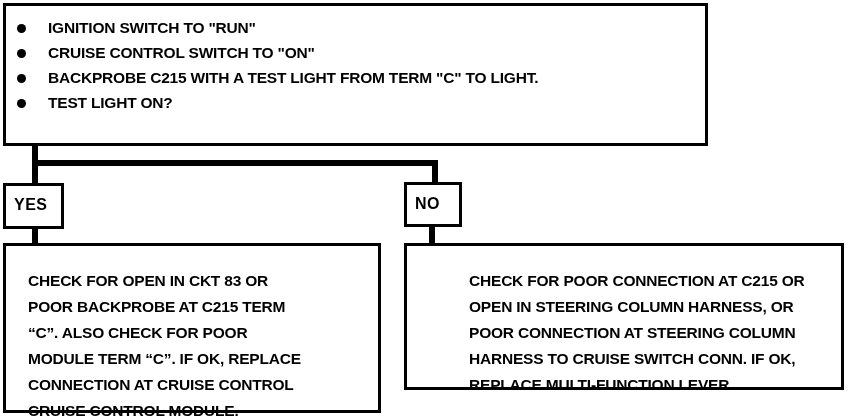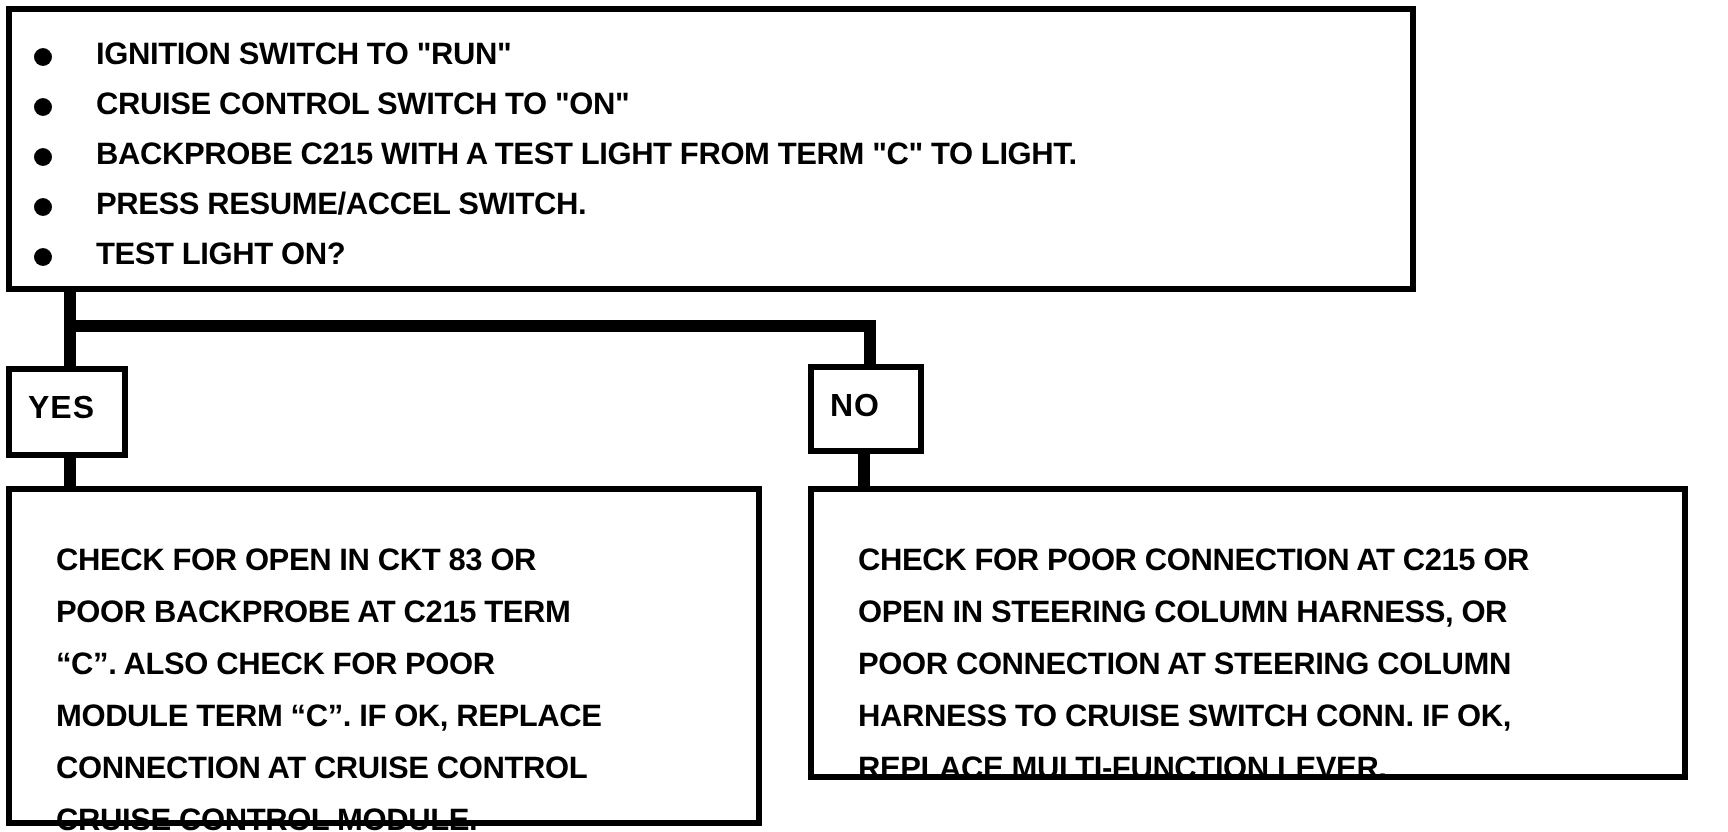--- a/index.html
+++ b/index.html
@@ -109,20 +109,21 @@
     left: 3px;
     top: 243px;
     width: 378px;
     height: 170px;
   }
   #no-answer-box {
     left: 404px;
     top: 243px;
     width: 440px;
     height: 147px;
+    padding-left: 40px;
   }
   .answer-text {
     margin: 11px;
     padding: 11px 8px 0 11px;
   }
   .answer-line {
     font-size: 15.5px;
     font-weight: bold;
     letter-spacing: -0.2px;
     line-height: 26px;
@@ -141,24 +142,20 @@
         <span class="bullet-dot"></span>
         <span>IGNITION SWITCH TO "RUN"</span>
       </li>
       <li class="bullet-item">
         <span class="bullet-dot"></span>
         <span>CRUISE CONTROL SWITCH TO "ON"</span>
       </li>
       <li class="bullet-item">
         <span class="bullet-dot"></span>
         <span>BACKPROBE C215 WITH A TEST LIGHT FROM TERM "C" TO LIGHT.</span>
-      </li>
-      <li class="bullet-item">
-        <span class="bullet-dot"></span>
-        <span>PRESS RESUME/ACCEL SWITCH.</span>
       </li>
       <li class="bullet-item">
         <span class="bullet-dot"></span>
         <span>TEST LIGHT ON?</span>
       </li>
     </ul>
   </div>
 
   <div class="line" id="connector-stub-top"></div>
   <div class="line" id="connector-split-horizontal"></div>

